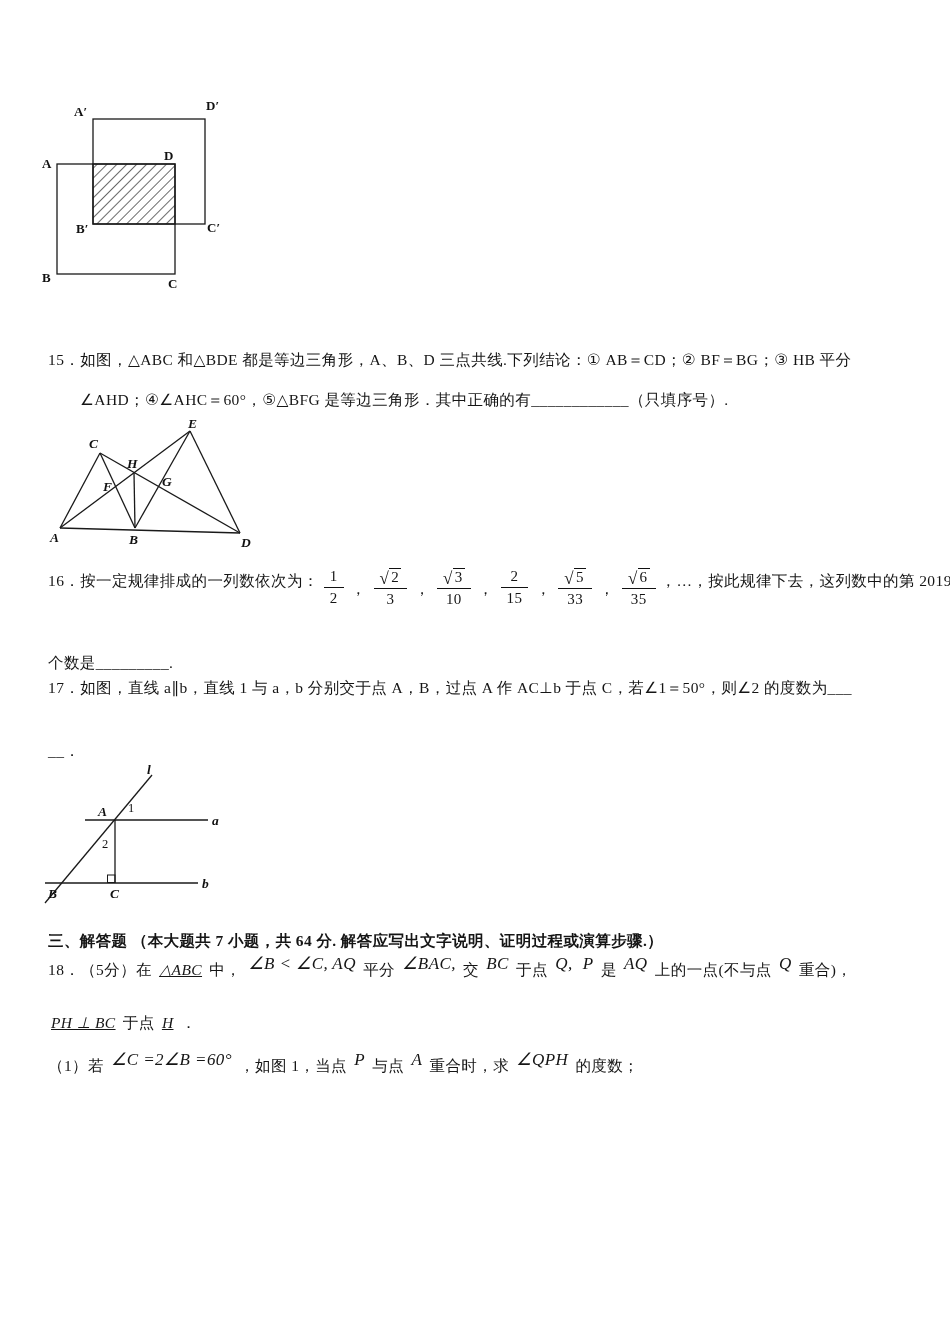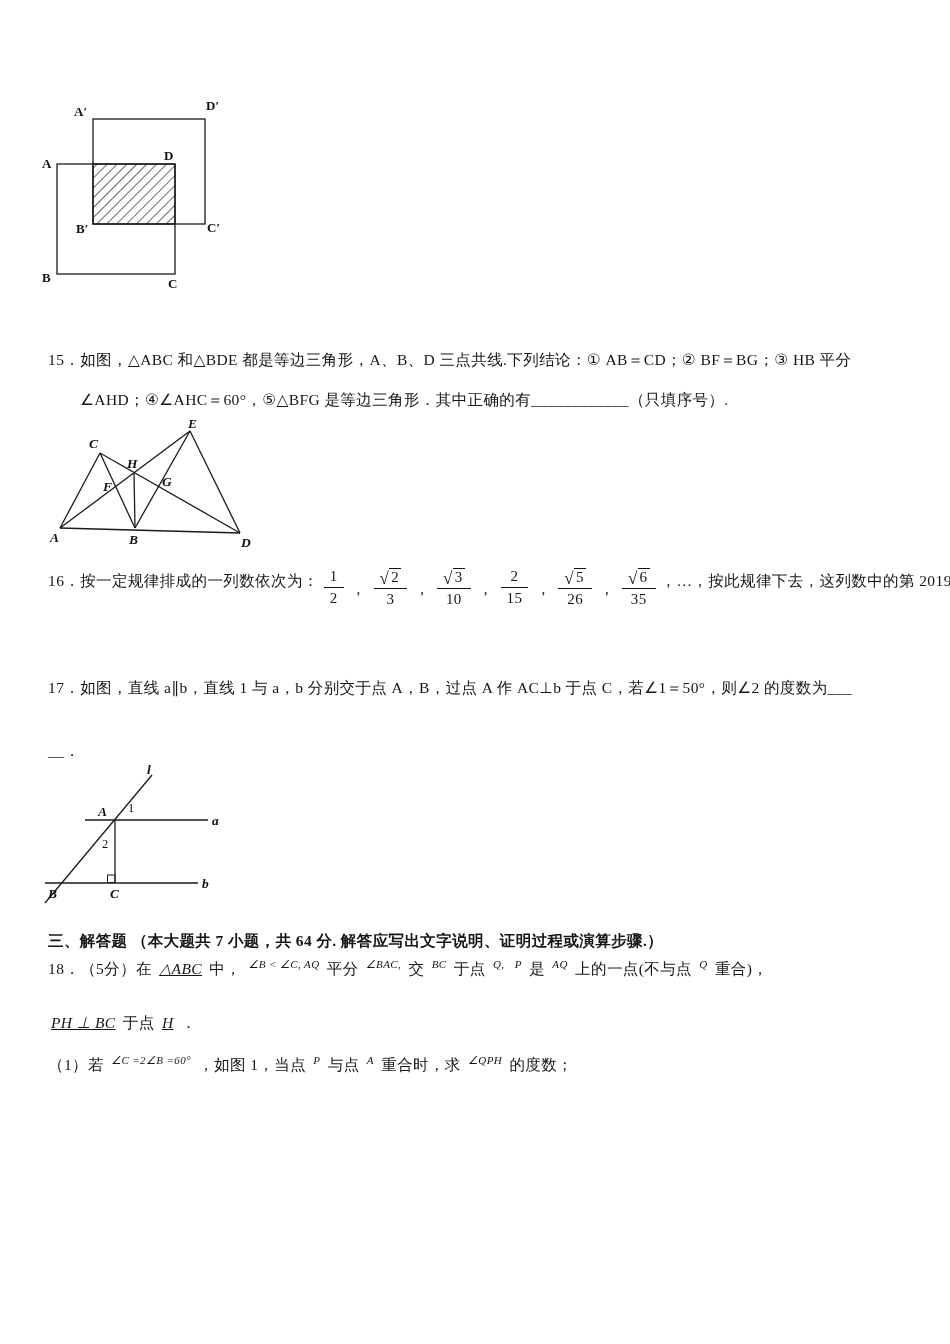--- a/index.html
+++ b/index.html
@@ -36,21 +36,21 @@
   .fnum { padding:0 6px 2px; line-height:1.15; display:inline-flex; align-items:flex-end; }
   .fbar { height:0; border-top:1.5px solid #111; align-self:stretch; }
   .fden { padding:2px 6px 0; line-height:1.15; }
   .sqrt-sym { font-size:17px; line-height:1; transform:translateY(1px); }
   .rad { border-top:1.5px solid #111; padding:0 2px; line-height:1.1; }
   .fsep { position:relative; top:11px; margin:0 2px; }
   .ftext { position:relative; top:3px; }
 
   
   .mi { font-style:italic; font-family:"Liberation Serif",serif; }
-  .msup { position:relative; top:-6px; font-size:11px; margin:0 3px; }
+  .msup { position:relative; top:-6px; font-size:17px; margin:0 3px; }
   .mbase { margin:4px 3px;text-decoration:underline; }
   .bold { font-weight:bold;margin-top:8px; }
 </style>
 </head>
 <body>
 
 <div class="page">
 
   <div class="fig" style="left:40px; top:92px; width:240px; height:205px;">
     <svg width="240" height="205" viewBox="0 0 240 205">
@@ -134,35 +134,36 @@
       <span class="fden">15</span>
     </span>
     <span class="fsep">，</span>
 
     <span class="frac">
       <span class="fnum">
           <span class="sqrt-sym">√</span>
           <span class="rad">5</span>
         </span>
       <span class="fbar"></span>
-      <span class="fden">26</span>
+      <span class="fden">33</span>
     </span>
     <span class="fsep">，</span>
 
     <span class="frac">
       <span class="fnum">
           <span class="sqrt-sym">√</span>
           <span class="rad">6</span>
         </span>
       <span class="fbar"></span>
       <span class="fden">35</span>
     </span>
 
     <span class="ftext">，…，按此规律下去，这列数中的第 2019</span>
   </div>
+  <div class="tline" style="top:652px;">个数是_________.</div>
 
   <div class="tline" style="top:677px;">17．如图，直线 a∥b，直线 1 与 a，b 分别交于点 A，B，过点 A 作 AC⊥b 于点 C，若∠1＝50°，则∠2 的度数为___</div>
   <div class="tline" style="top:740px;">__．</div>
 
   <div class="fig" style="left:40px; top:758px; width:210px; height:152px;">
     <svg width="210" height="152" viewBox="0 0 210 152">
       <line x1="45" y1="62" x2="168" y2="62"></line>
       <line x1="5" y1="125" x2="158" y2="125"></line>
       <line x1="5" y1="145" x2="112" y2="17"></line>
       <line x1="75" y1="62" x2="75" y2="125"></line>

